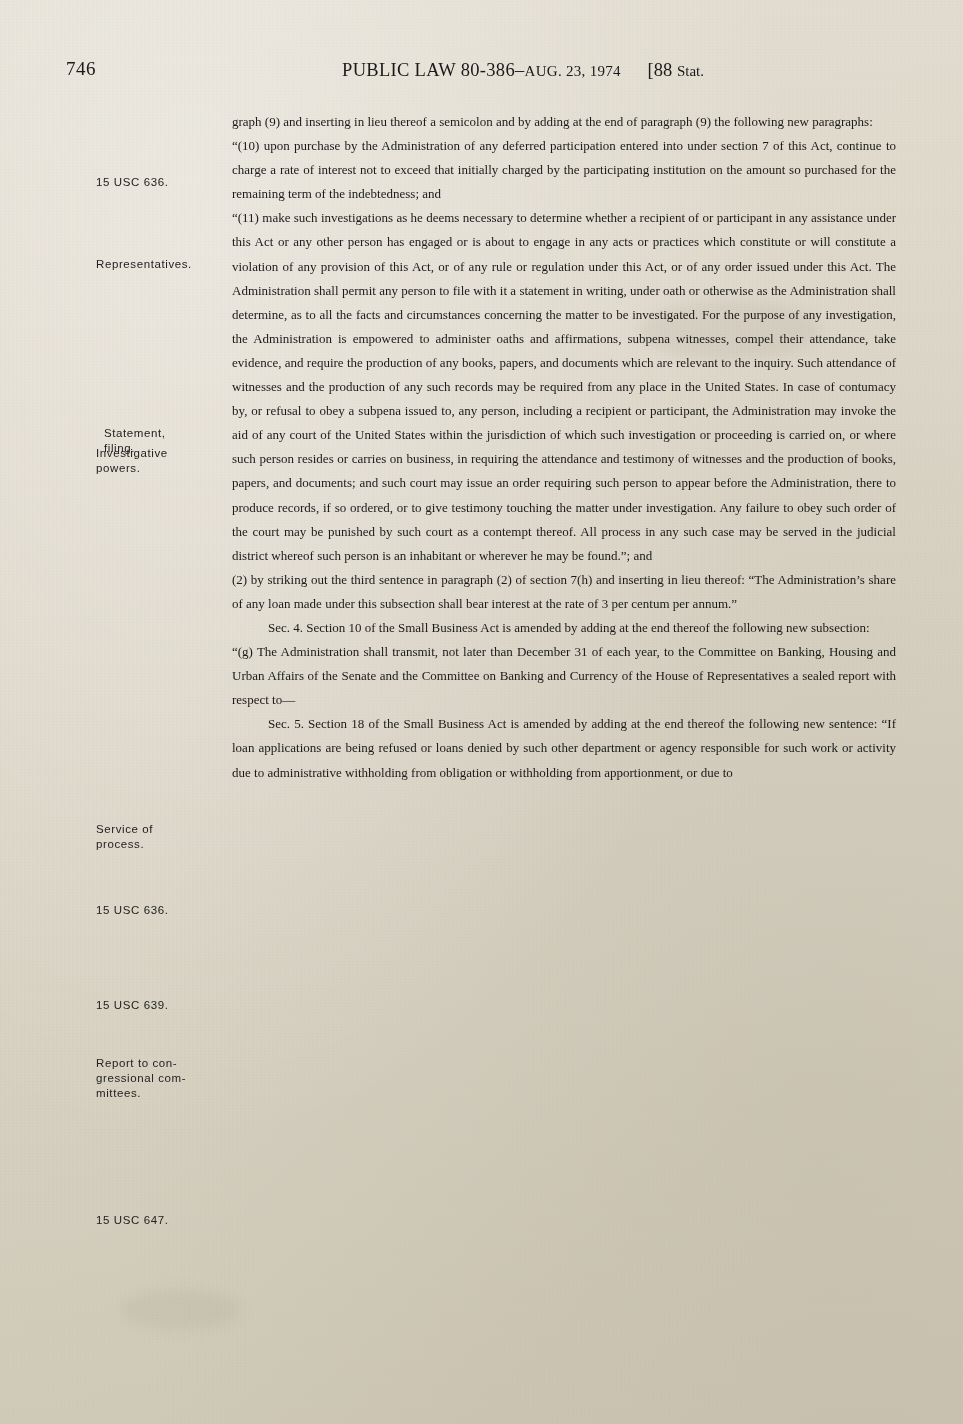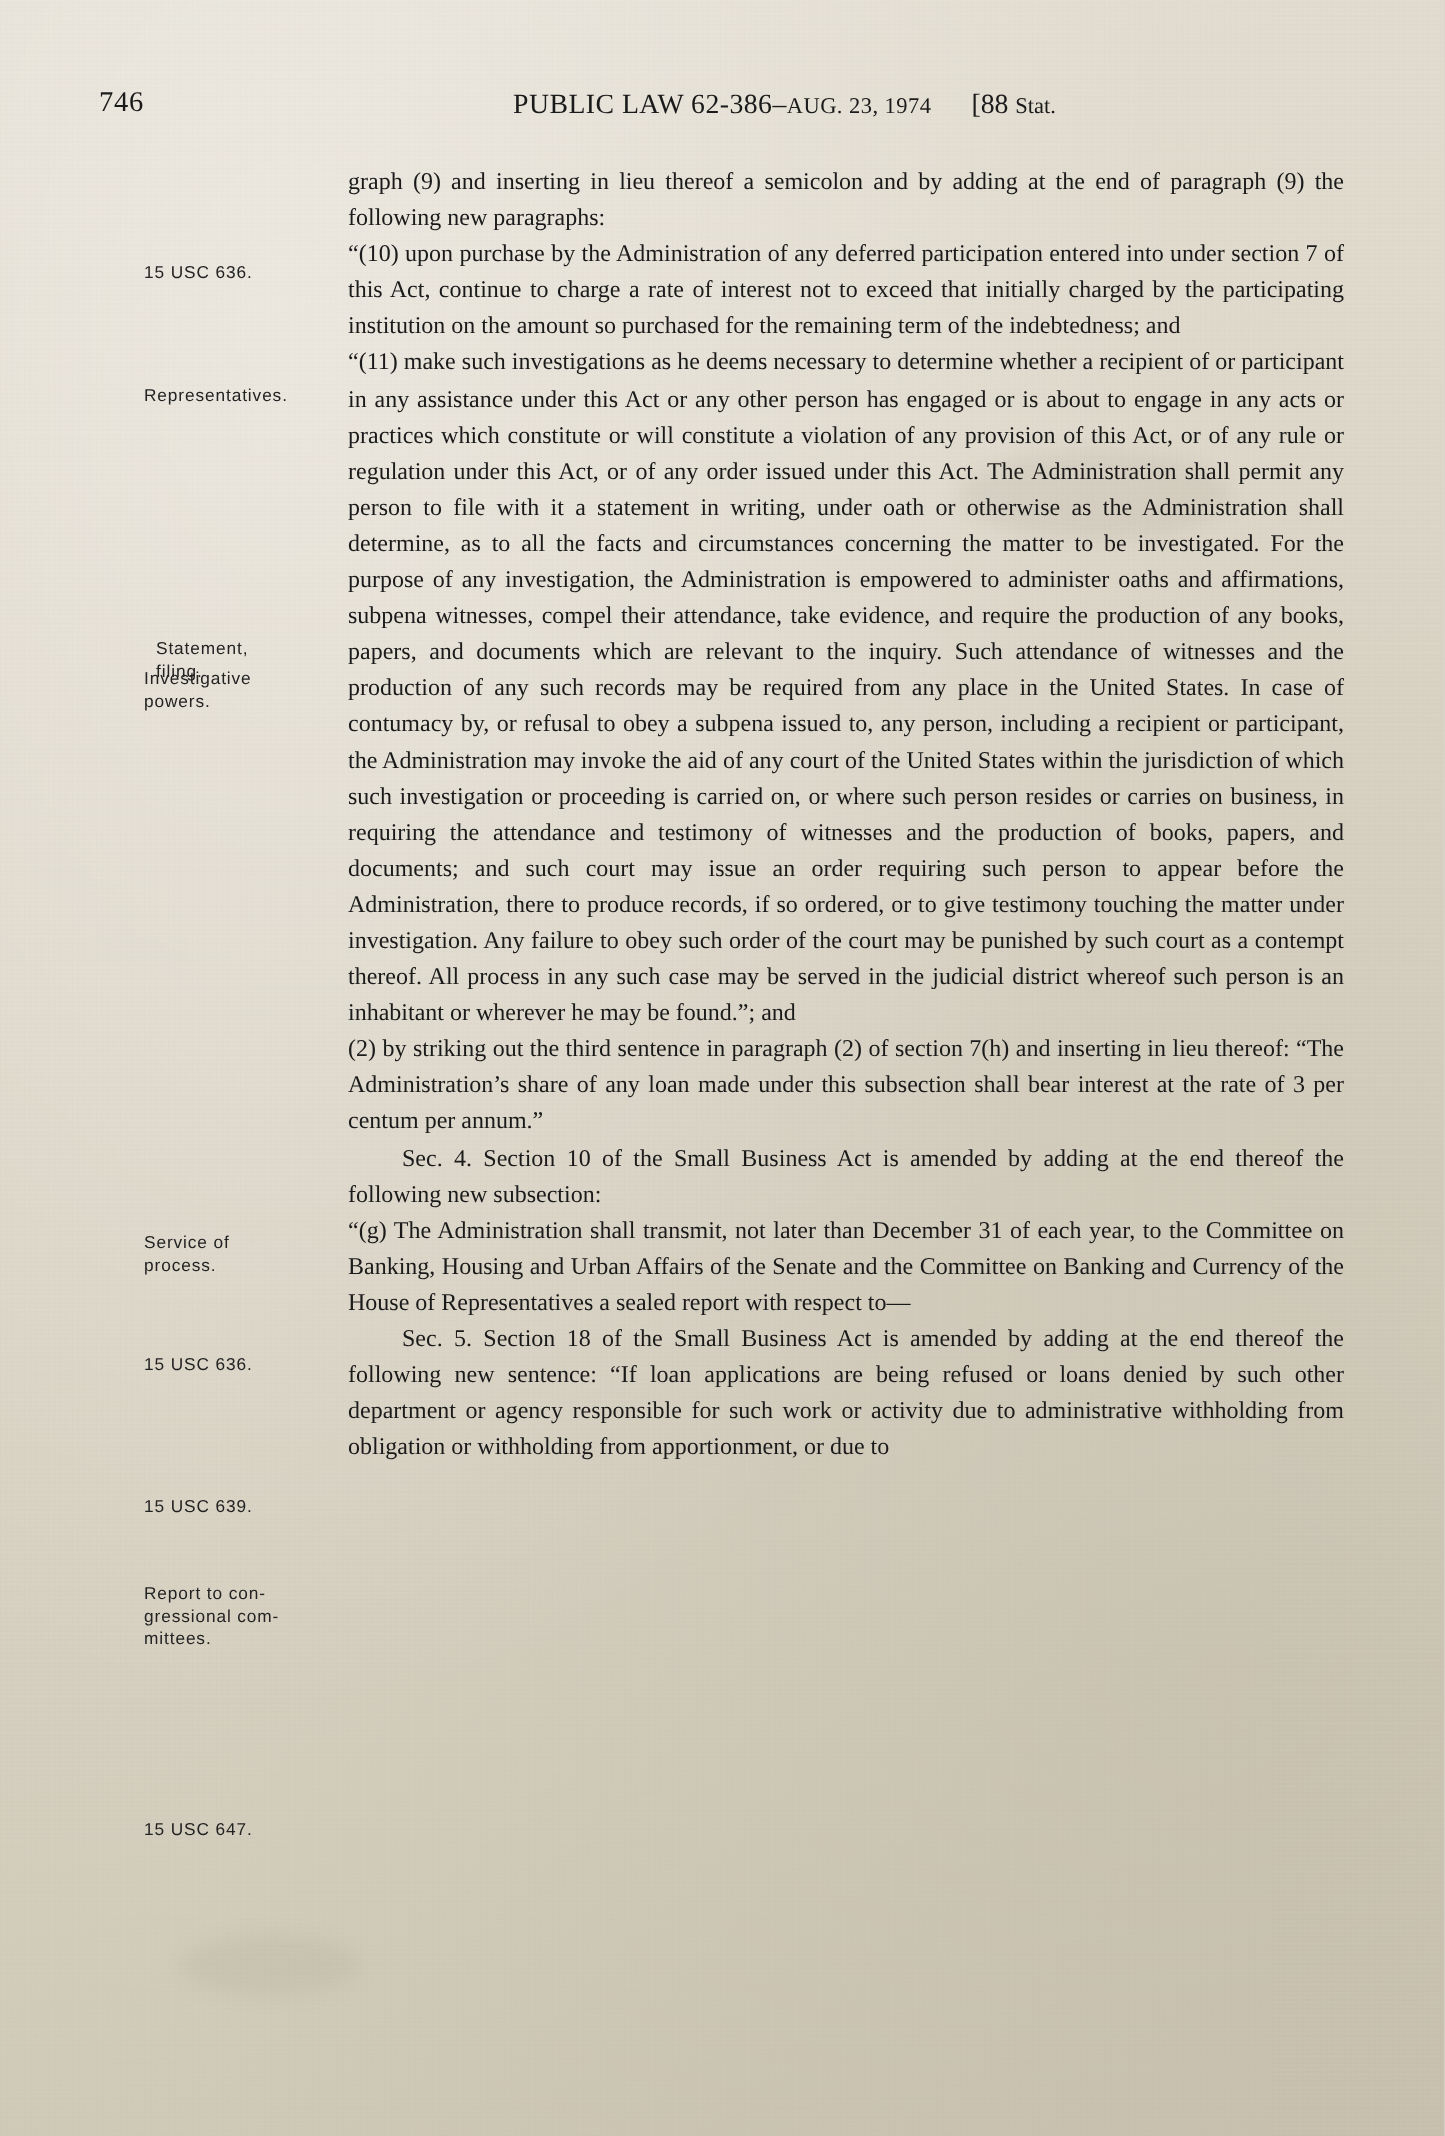--- a/index.html
+++ b/index.html
@@ -89,21 +89,21 @@
     color: #222;
     width: 118px;
   }
 
   
   .body-col {
     position: absolute;
     left: 232px;
     top: 110px;
     width: 664px;
-    font-size: 16px;
+    font-size: 13px;
     line-height: 24.1px;
     text-align: justify;
     text-justify: inter-word;
   }
   .body-col p {
     margin: 0;
     text-indent: 0;
   }
   .p-ind {
     text-indent: 26px;
@@ -130,21 +130,21 @@
 <body>
 
 <div class="page">
 
   <div class="smudge" style="left:120px; top:1290px; width:120px; height:40px;"></div>
   <div class="smudge" style="left:640px; top:300px; width:180px; height:60px;"></div>
 
   <div class="header">
     <div class="page-number">746</div>
     <div class="header-title">
-      <span>PUBLIC LAW 62-386</span><span>–</span><span class="sc">AUG. 23, 1974</span>
+      <span>PUBLIC LAW 80-386</span><span>–</span><span class="sc">AUG. 23, 1974</span>
     </div>
     <div class="header-stat">
       <span>[88</span>
       <span class="sc">Stat.</span>
     </div>
   </div>
 
   <div class="margin-notes">
     <div class="mnote" style="top:25px;">15 USC 636.</div>
     <div class="mnote" style="top:107px;">Representatives.</div>

